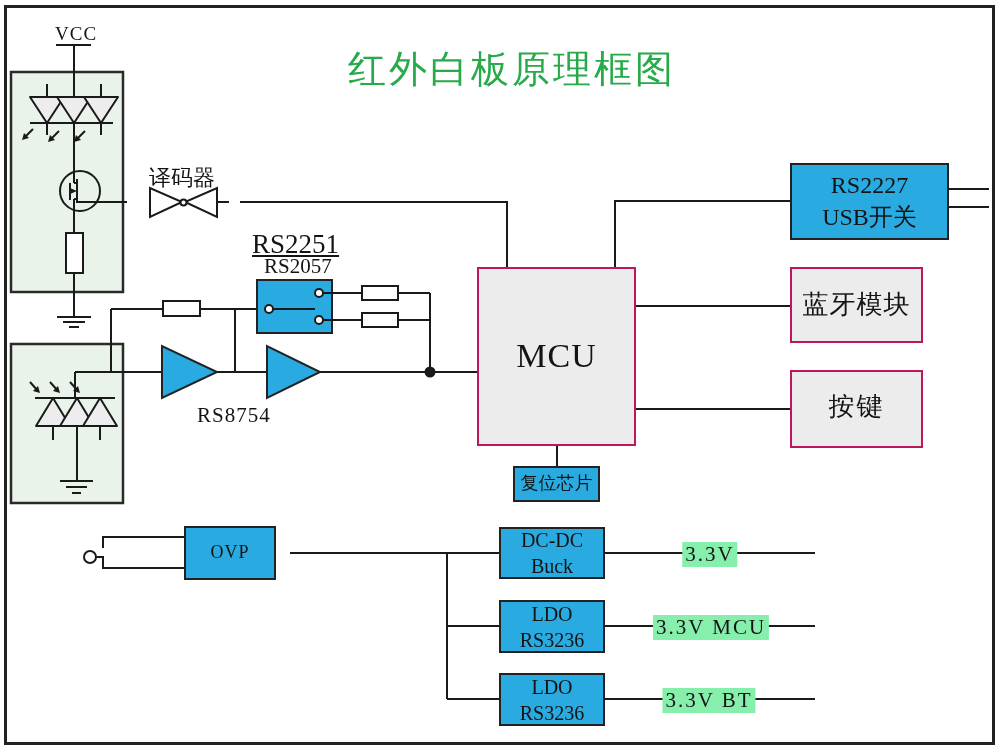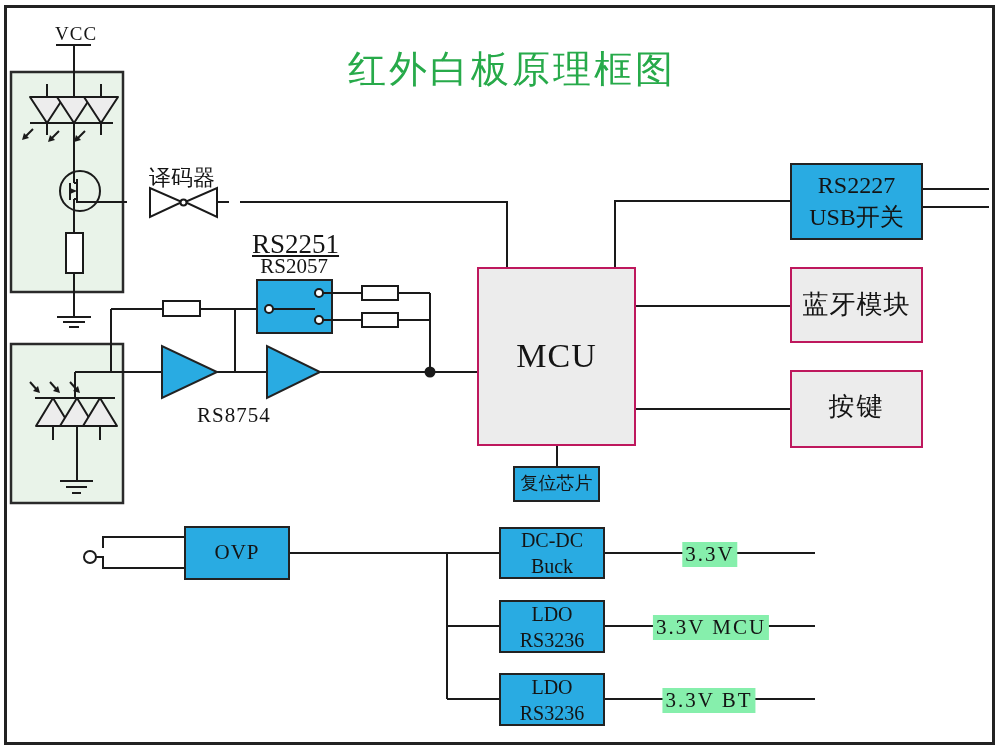--- a/index.html
+++ b/index.html
@@ -20,29 +20,29 @@
   .solid{fill:var(--wire);stroke:none;}
   .lbl{position:absolute;z-index:3;white-space:nowrap;}
   .box{position:absolute;z-index:2;box-sizing:border-box;display:flex;flex-direction:column;
        align-items:center;justify-content:center;text-align:center;line-height:1.3;}
   .box.blue{background:var(--accent);border:2px solid #222;}
   .box.gray{background:var(--gray);border:2px solid #be185d;}
   #title{left:348px;top:44px;font-size:38px;letter-spacing:3px;color:var(--title-green);}
   #vcc{left:55px;top:23px;font-size:19px;letter-spacing:1px;}
   #decoder-label{left:140px;top:163px;width:84px;text-align:center;font-size:22px;}
   #rs2251{left:252px;top:229px;width:92px;text-align:left;font-size:27px;text-decoration:underline;}
-  #rs2057{left:236px;top:254px;width:92px;text-align:right;font-size:21px;}
+  #rs2057{left:264px;top:254px;width:92px;text-align:left;font-size:21px;}
   #rs8754{left:197px;top:403px;font-size:21px;letter-spacing:1px;}
   .rail{top:0;transform:translateX(-50%);background:#86efac;padding:0 3px;font-size:21px;letter-spacing:2px;}
   #mcu{left:477px;top:267px;width:159px;height:179px;font-size:34px;letter-spacing:1px;}
-  #usb-switch{left:790px;top:163px;width:133px;height:77px;font-size:24px;}
+  #usb-switch{left:790px;top:163px;width:159px;height:77px;font-size:24px;}
   #bluetooth{left:790px;top:267px;width:133px;height:76px;font-size:26px;letter-spacing:1px;}
   #keys{left:790px;top:370px;width:133px;height:78px;font-size:26px;letter-spacing:2px;font-family:Liberation Mono, monospace;}
   #reset{left:513px;top:466px;width:87px;height:36px;font-size:18px;}
-  #ovp{left:184px;top:526px;width:106px;height:54px;font-size:21px;letter-spacing:1px;}
+  #ovp{left:184px;top:526px;width:92px;height:54px;font-size:18px;letter-spacing:1px;}
   #dcdc{left:499px;top:527px;width:106px;height:52px;font-size:20px;}
   #ldo1{left:499px;top:600px;width:106px;height:53px;font-size:20px;}
   #ldo2{left:499px;top:673px;width:106px;height:53px;font-size:20px;}
 </style>
 </head>
 <body>
 
 <div id="stage">
   <div id="frame"></div>
 

